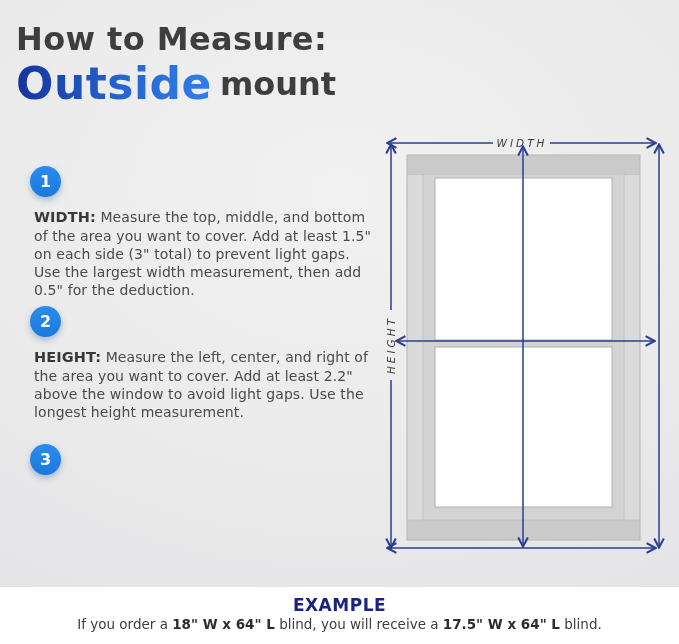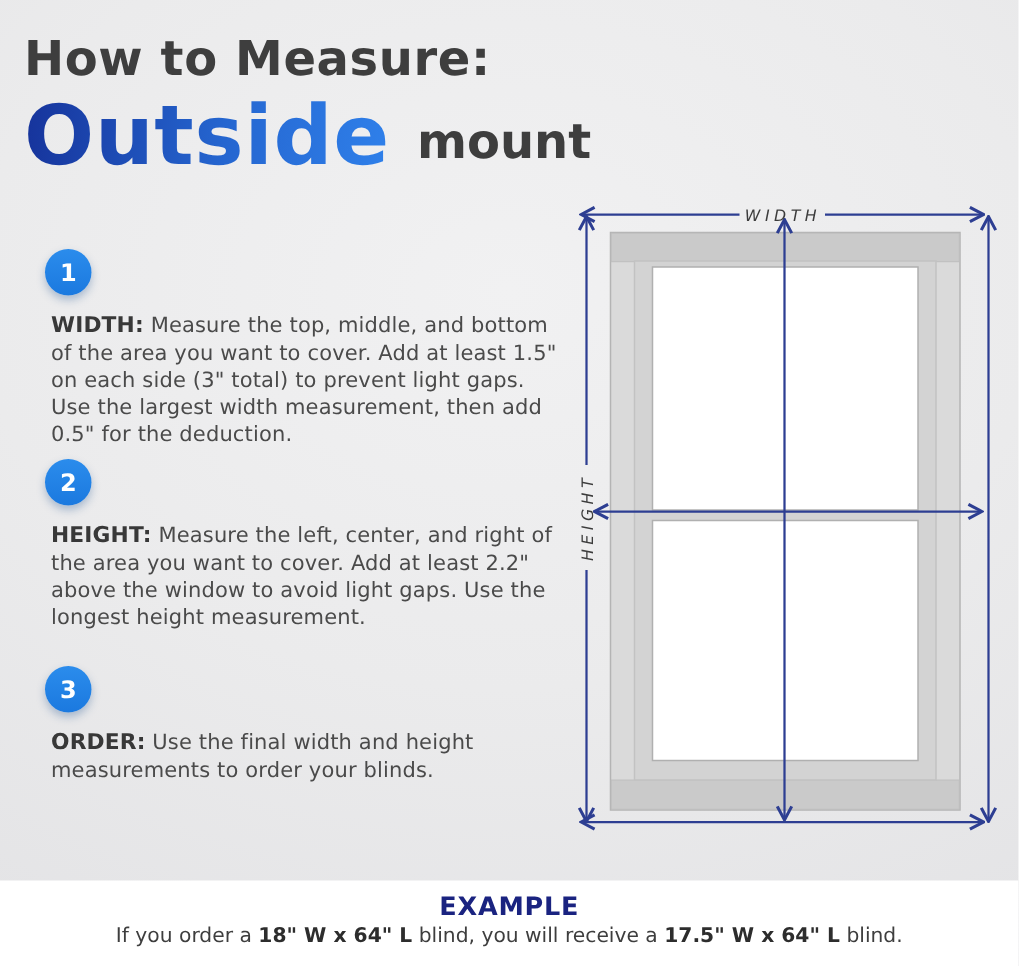--- a/index.html
+++ b/index.html
@@ -9,27 +9,27 @@
   .page {
     position:relative; width:679px; height:644px; overflow:hidden;
     background: radial-gradient(95% 75% at 50% 30%, #f1f1f2 0%, #ebebec 55%, #e4e4e6 100%);
   }
 
   
   .title { position:absolute; top:22px; left:16px; width:100%; text-align:left; }
   .t1 { font-size:32px; font-weight:700; color:#3e3e3e; letter-spacing:.4px; line-height:1.12; }
   .t2 { font-size:32px; font-weight:700; color:#3e3e3e; line-height:1.18; }
   .t2 .hl {
-    font-size:55px; font-weight:700; letter-spacing:.5px;
+    font-size:44px; font-weight:700; letter-spacing:.5px;
     background: linear-gradient(93deg, #16339b 0%, #2566d0 55%, #2f80ea 100%);
     -webkit-background-clip:text; background-clip:text;
     -webkit-text-fill-color:transparent; color:#1d4fc0;
     vertical-align:-4px;
   }
-  .t2 .sfx { margin-left:18px; }
+  .t2 .sfx { margin-left:8px; }
 
   
   .step { position:absolute; left:30px; width:348px; }
   .step-1 { top:166px; } .step-2 { top:306px; } .step-3 { top:444px; }
   .badge {
     width:31px; height:31px; border-radius:50%;
     background:linear-gradient(180deg,#2b8cec 0%,#1b79df 100%);
     color:#fff; font-size:16px; font-weight:700;
     display:flex; align-items:center; justify-content:center;
     box-shadow:0 3px 6px rgba(40,90,150,.35);
@@ -74,21 +74,20 @@
       <div class="badge">
           <span>2</span>
         </div>
       <p class="step-text"><span class="lbl">HEIGHT:</span> <span>Measure the left, center, and right of the area you want to cover. Add at least 2.2" above the window to avoid light gaps. Use the longest height measurement.</span></p>
     </div>
 
     <div class="step step-3">
       <div class="badge">
           <span>3</span>
         </div>
-      <p class="step-text"><span class="lbl">ORDER:</span> <span>Use the final width and height measurements to order your blinds.</span></p>
     </div>
 
   </section>
 
   <div class="diagram">
     <svg width="300" height="460" viewBox="0 0 300 460">
       <defs>
         <marker id="arr" viewBox="0 0 10 10" refX="8.5" refY="5" markerWidth="8" markerHeight="8" orient="auto-start-reverse">
           <path d="M1.5,1 L9,5 L1.5,9" fill="none" stroke="#2d3e92" stroke-width="1.7"></path>
         </marker>

